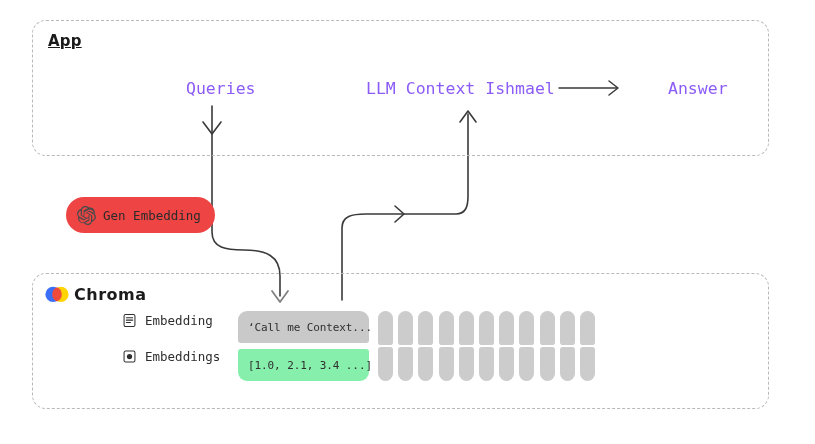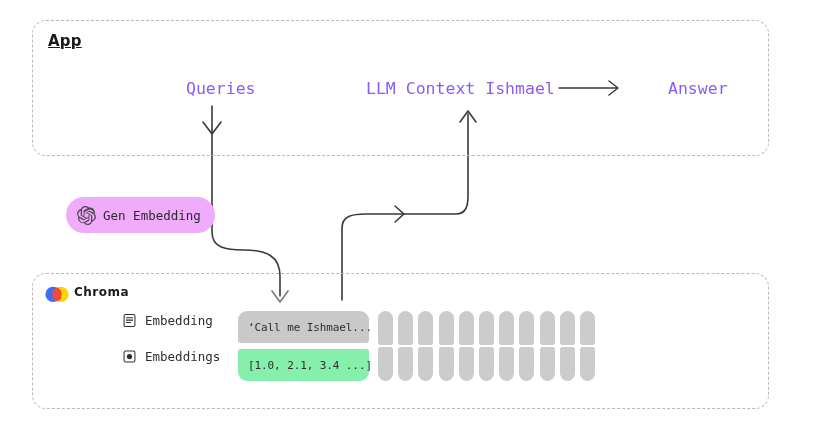--- a/index.html
+++ b/index.html
@@ -49,21 +49,21 @@
     white-space: nowrap;
   }
   #app-title {
     left: 48px;
     top: 32px;
     text-decoration: underline;
   }
   #chroma-title {
     left: 74px;
     top: 285px;
-    font-size: 12px;
+    font-size: 16px;
     letter-spacing: 0.5px;
   }
   #chroma-logo {
     position: absolute;
     left: 45px;
     top: 284px;
     width: 24px;
     height: 21px;
   }
   .flow-label {
@@ -193,21 +193,21 @@
   </g>
 </svg>
 
 <div class="dashed-box" id="app-box" style="border-color: rgb(185, 185, 185);"></div>
 <div class="box-title" id="app-title">App</div>
 
 <div class="flow-label" id="queries-label">Queries</div>
 <div class="flow-label" id="llm-label">LLM Context Ishmael</div>
 <div class="flow-label" id="answer-label">Answer</div>
 
-<div id="gen-embed-pill" style="background: #f0abfc;">
+<div id="gen-embed-pill" style="background: #ef4444;">
   <span>
     <svg class="oai-icon" viewBox="0 0 24 24" xmlns="http://www.w3.org/2000/svg">
       <path fill="#4a4a4a" d="M22.28 9.82a5.98 5.98 0 0 0-.52-4.91 6.05 6.05 0 0 0-6.51-2.9A6.06 6.06 0 0 0 4.98 3.78a5.98 5.98 0 0 0-4 2.9 6.05 6.05 0 0 0 .75 7.1 5.98 5.98 0 0 0 .51 4.91 6.05 6.05 0 0 0 6.52 2.9A5.98 5.98 0 0 0 13.26 24a6.06 6.06 0 0 0 5.77-4.21 5.99 5.99 0 0 0 4-2.9 6.06 6.06 0 0 0-.75-7.07zM13.26 22.43a4.48 4.48 0 0 1-2.88-1.04l.14-.08 4.78-2.76a.79.79 0 0 0 .39-.68v-6.74l2.02 1.17a.07.07 0 0 1 .04.06v5.58a4.5 4.5 0 0 1-4.49 4.49zM3.6 18.3a4.47 4.47 0 0 1-.54-3.01l.14.09 4.79 2.76a.77.77 0 0 0 .78 0l5.84-3.37v2.33a.08.08 0 0 1-.03.07l-4.84 2.79a4.5 4.5 0 0 1-6.14-1.65zM2.34 7.9a4.48 4.48 0 0 1 2.35-1.97V11.6a.77.77 0 0 0 .38.68l5.82 3.36L8.87 16.8a.07.07 0 0 1-.07 0l-4.83-2.79A4.5 4.5 0 0 1 2.34 7.9zm16.61 3.86L13.1 8.37l2.02-1.16a.07.07 0 0 1 .07 0l4.83 2.79a4.49 4.49 0 0 1-.68 8.1v-5.66a.79.79 0 0 0-.39-.68zm2.01-3.02l-.14-.09-4.78-2.79a.78.78 0 0 0-.79 0L9.41 10.23V7.9a.07.07 0 0 1 .03-.07l4.83-2.78a4.49 4.49 0 0 1 6.67 4.65zM8.31 12.86l-2.02-1.16a.08.08 0 0 1-.04-.06V6.07a4.49 4.49 0 0 1 7.37-3.45l-.14.08L8.7 5.46a.79.79 0 0 0-.39.68zm1.1-2.37l2.6-1.5 2.61 1.5v3l-2.6 1.5-2.61-1.5z"></path>
     </svg>
   </span>
   <span class="pill-label">Gen Embedding</span>
 </div>
 
 <div class="dashed-box" id="chroma-box" style="border-color: rgb(185, 185, 185);"></div>
 
@@ -236,21 +236,21 @@
   <span>
     <svg class="row-icon" viewBox="0 0 16 16" xmlns="http://www.w3.org/2000/svg">
       <rect x="2.2" y="2.2" width="11.6" height="11.6" rx="1.6" fill="none" stroke="#2e2e2e" stroke-width="1.1"></rect>
       <circle cx="8" cy="8" r="2.8" fill="#2e2e2e"></circle>
     </svg>
   </span>
   <span class="row-label">Embeddings</span>
 </div>
 
 <div class="value-pill" id="pill-documents" style="background: rgb(201, 201, 201);">
-  <span>‘Call me Ishmael...</span>
+  <span>‘Call me Context...</span>
 </div>
 <div class="value-pill" id="pill-embeddings" style="background: #86efac;">
   <span>[1.0, 2.1, 3.4 ...]</span>
 </div>
 
 <div id="bars-layer">
     <div class="bar-col">
       <div class="bar-top" style="background: rgb(204, 204, 204);"></div>
       <div class="bar-bottom" style="background: rgb(204, 204, 204);"></div>
     </div>

